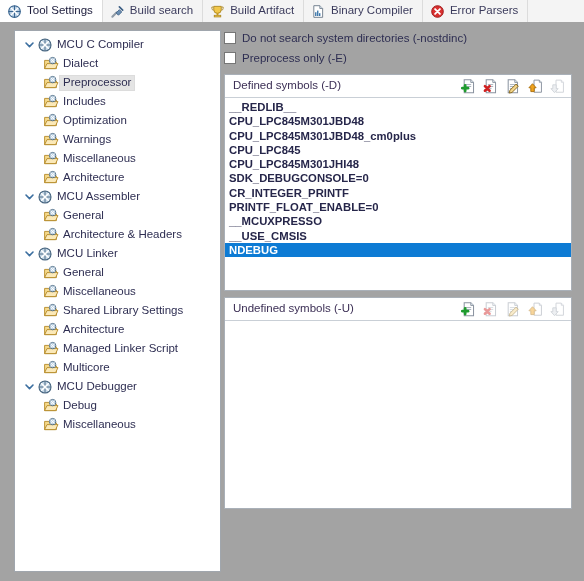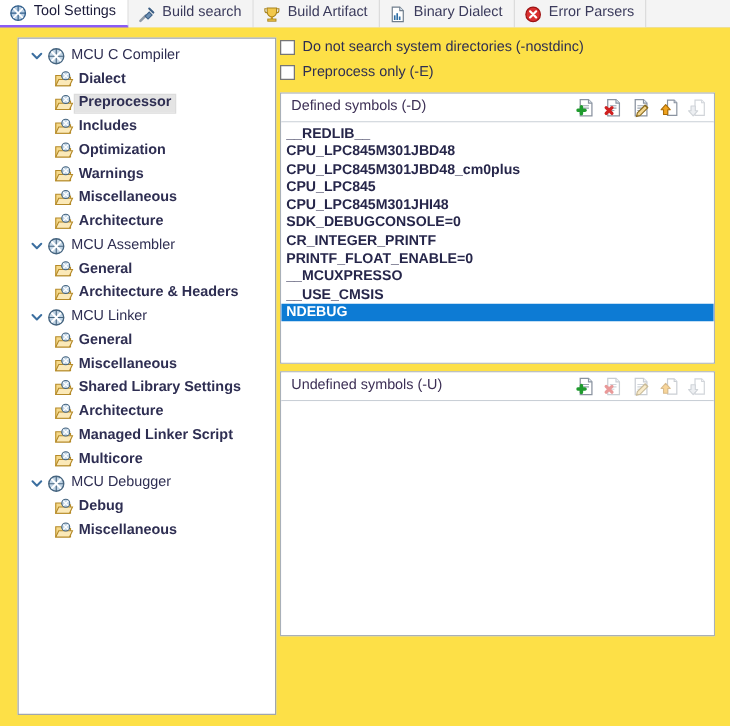--- a/index.html
+++ b/index.html
@@ -27,31 +27,31 @@
     color: #3b3b5c;
     border-right: 1px solid #dcdcdc;
     background: #f4f4f4;
     position: relative;
     white-space: nowrap;
     cursor: default;
   }
   .tab.active {
     background: #ffffff;
     color: #1b1b3a;
-    border-bottom: 3px solid #8b5cf6;
+    border-bottom: 1px solid #8b5cf6;
     margin-bottom: -1px;
   }
   .tab-label { line-height: 1; }
   .tab-ico { width: 15px; height: 15px; flex: 0 0 15px; display:block; }
 
   
   #content {
     position: absolute; left: 0; top: 22px;
     width: 584px; height: 559px;
-    background: #fde047;
+    background: #a3a3a3;
   }
 
   
   #tree-panel {
     position: absolute;
     left: 14px; top: 8px;
     width: 205px; height: 540px;
     background: #ffffff;
     border: 1px solid #a0a6ad;
     overflow: hidden;
@@ -59,21 +59,21 @@
   .tree-inner { padding: 4px 0 0 0; }
   .tnode {
     display: flex; align-items: center;
     height: 19px;
     font-size: 11.5px;
     color: #2e2e52;
     white-space: nowrap;
     cursor: default;
   }
   .tnode.parent { padding-left: 8px; }
-  .tnode.child  { padding-left: 28px; font-weight: bold; }
+  .tnode.child  { padding-left: 28px; }
   .tnode .twisty {
     width: 13px; height: 13px; flex:0 0 13px;
     display: block; margin-right: 1px;
   }
   .tnode .nico { width: 16px; height: 16px; flex: 0 0 16px; margin-right: 4px; display:block; }
   .tnode .tlabel { line-height: 1; }
   .tnode.selected .tlabel {
     background: #e4e4e4;
     outline: 1px solid #dcdcdc;
     padding: 1px 3px 2px 3px;
@@ -189,21 +189,21 @@
     <div class="tab">
       <span>
         <svg class="tab-ico" width="15" height="15" viewBox="0 0 16 16">
           <path d="M3 1.8 h6.4 l3 3 v9.4 h-9.4 Z" fill="#ffffff" stroke="#6f7d8c" stroke-width="1"></path>
           <path d="M9.4 1.8 v3 h3" fill="#dde7f0" stroke="#6f7d8c" stroke-width="0.9"></path>
           <rect x="4.4" y="8.8" width="1.4" height="4" fill="#2f6ea5"></rect>
           <rect x="6.5" y="7" width="1.4" height="5.8" fill="#2f6ea5"></rect>
           <rect x="8.6" y="9.8" width="1.4" height="3" fill="#2f6ea5"></rect>
         </svg>
       </span>
-      <span class="tab-label">Binary Dialect</span>
+      <span class="tab-label">Binary Compiler</span>
     </div>
     <div class="tab">
       <span>
         <svg class="tab-ico" width="15" height="15" viewBox="0 0 16 16">
           <circle cx="8" cy="8" r="6.2" fill="#d93030" stroke="#9c1414" stroke-width="1"></circle>
           <path d="M5.4 5.4 L10.6 10.6 M10.6 5.4 L5.4 10.6" stroke="#ffffff" stroke-width="1.9" stroke-linecap="round"></path>
         </svg>
       </span>
       <span class="tab-label">Error Parsers</span>
     </div>

